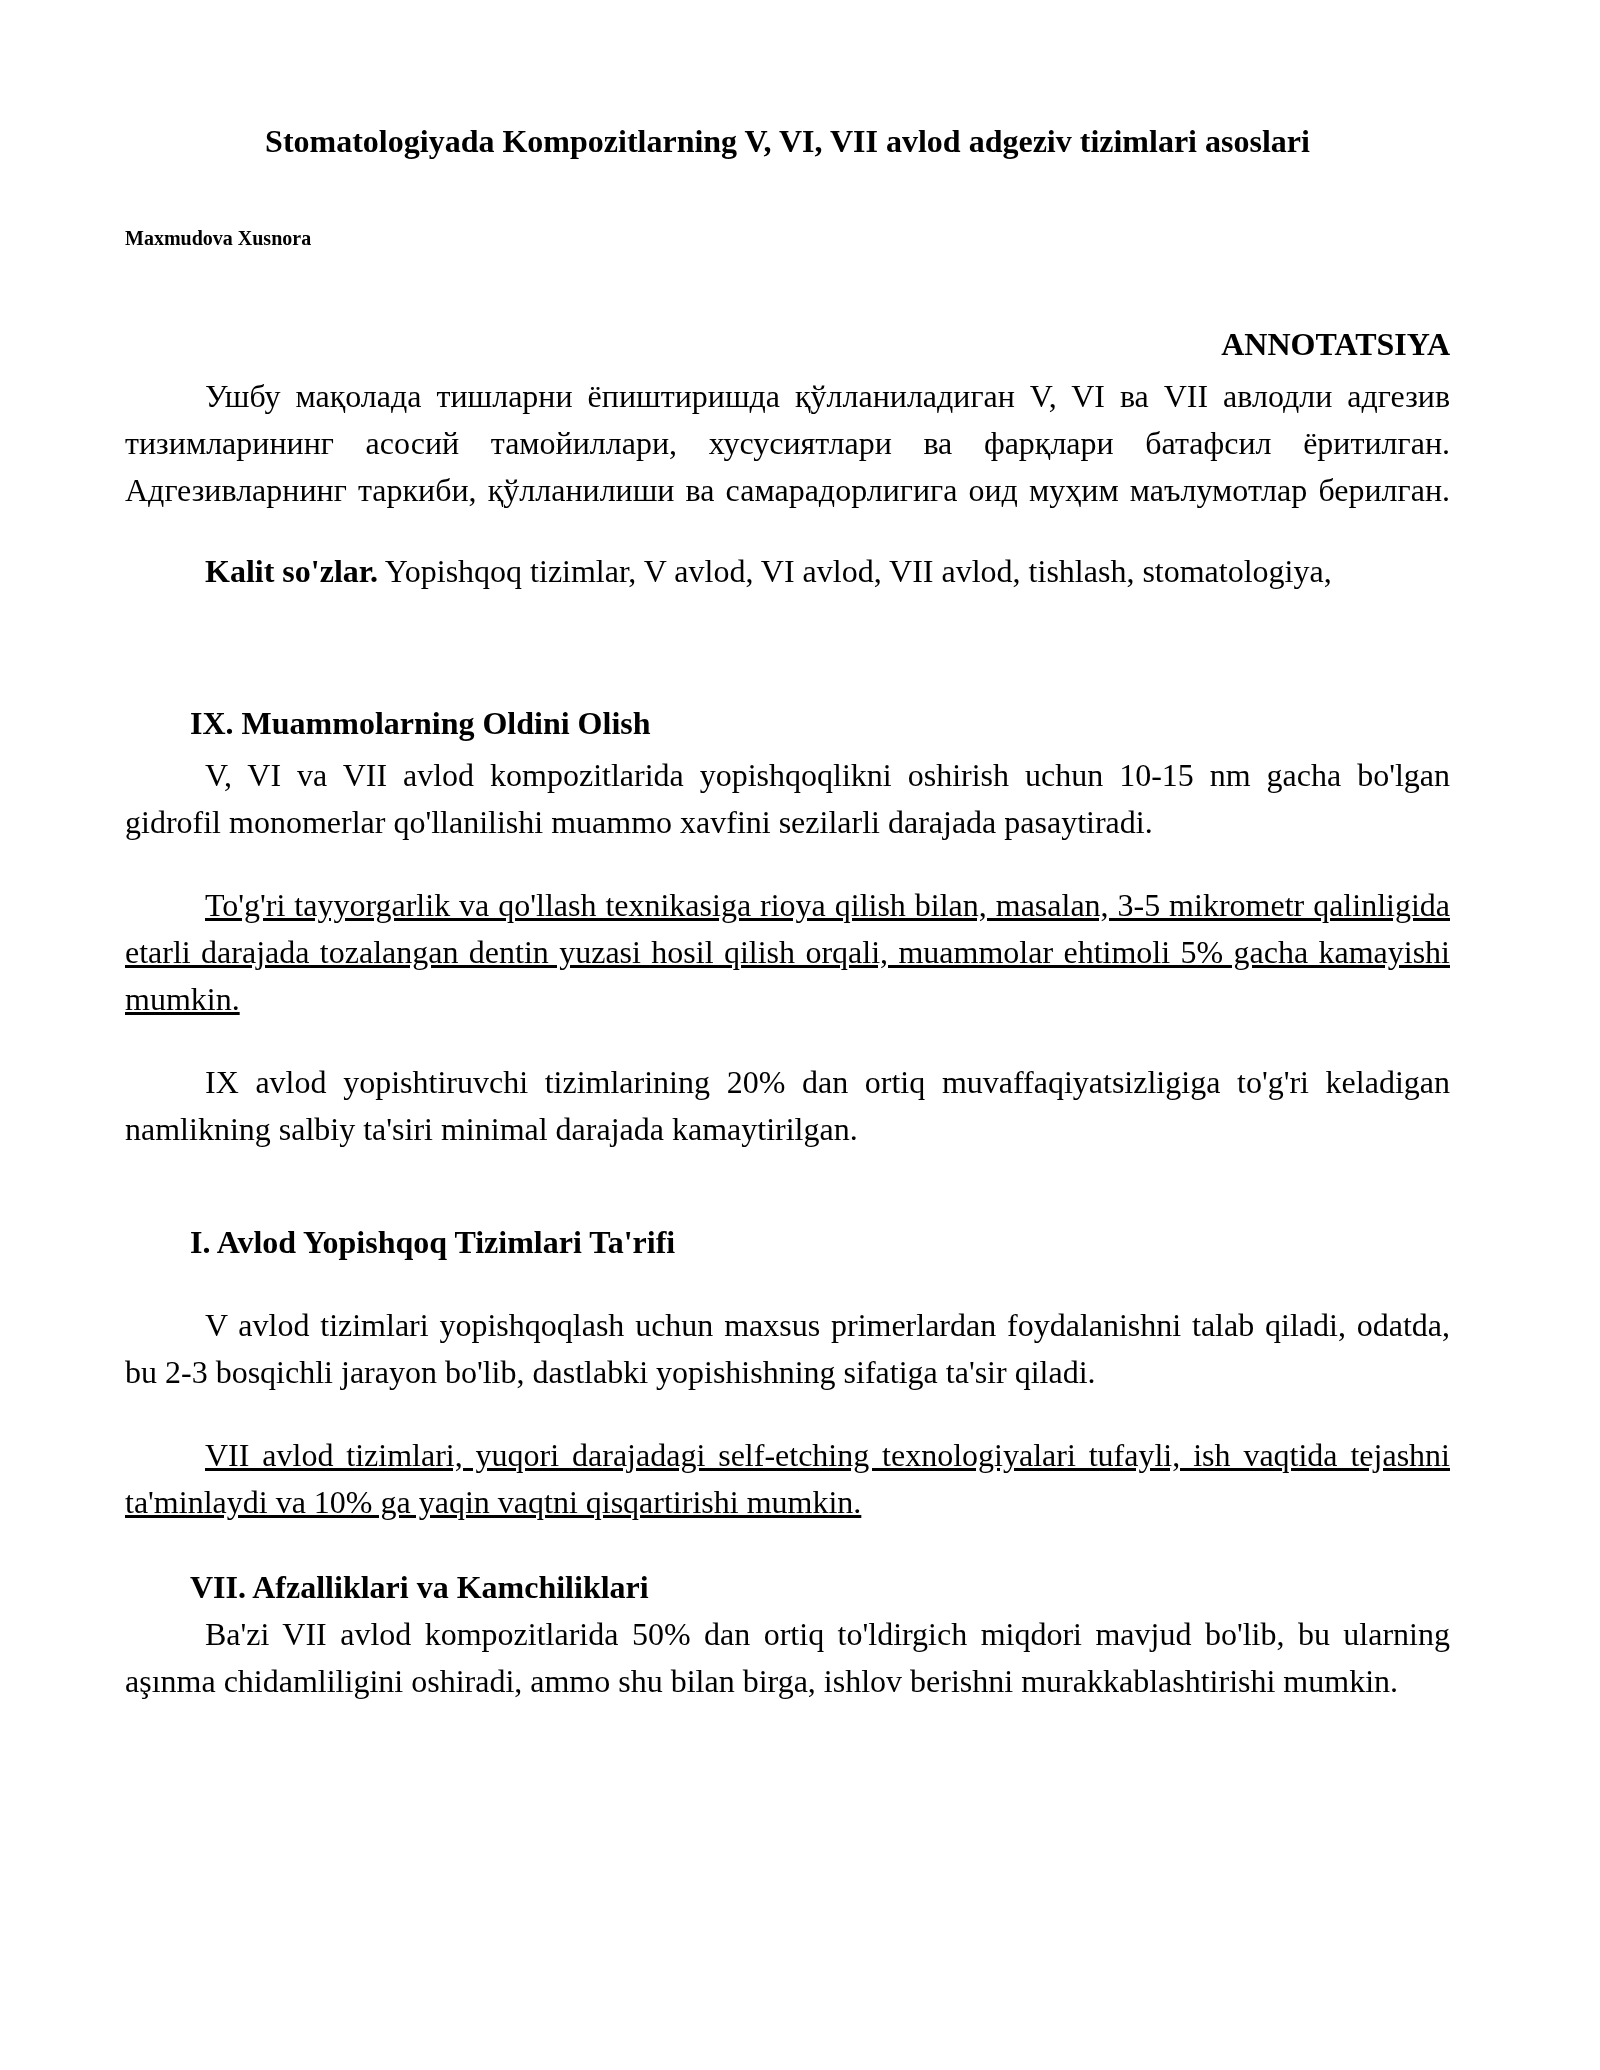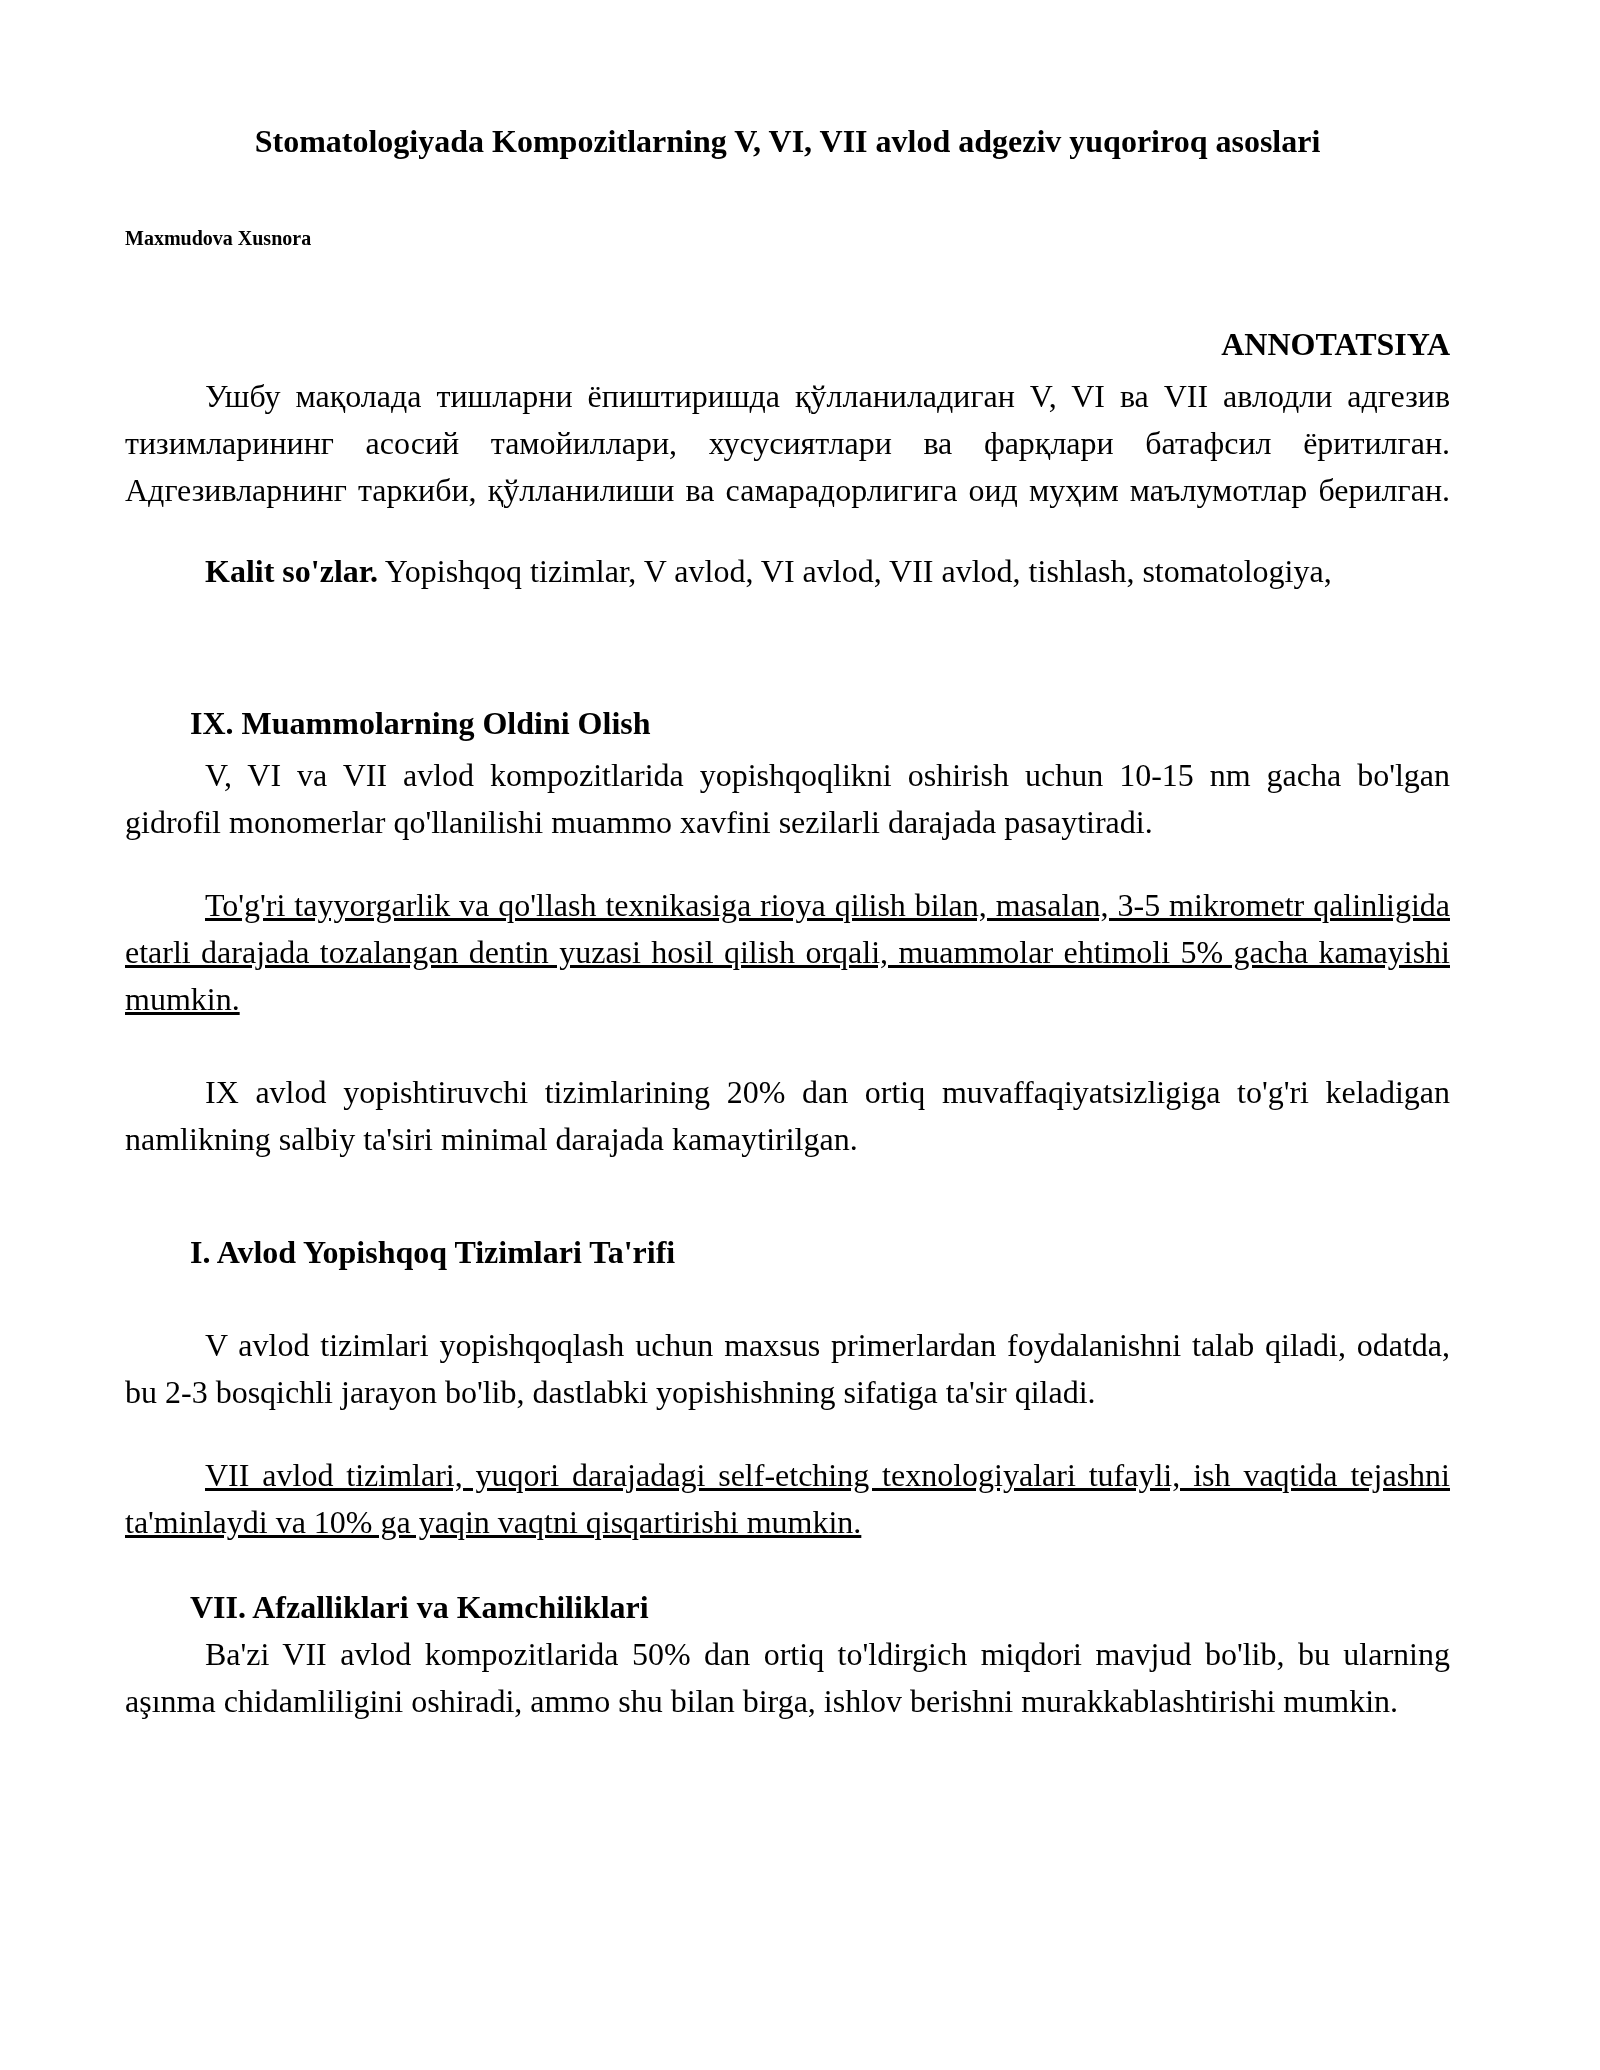--- a/index.html
+++ b/index.html
@@ -45,41 +45,41 @@
     font-size: 32px;
     line-height: 47px;
     text-align: justify;
     text-indent: 80px;
     margin: 0;
   }
   .para.stretch-last {
     text-align-last: justify;
   }
   .m-first { margin-top: 5px; }
-  .m-para  { margin-top: 46px; }
+  .m-para  { margin-top: 36px; }
   .m-para2 { margin-top: 36px; text-decoration: underline; }
   .heading {
     font-size: 32px;
     line-height: 47px;
     font-weight: bold;
     padding-left: 65px;
     margin: 0;
   }
   .m-head-big  { margin-top: 105px; }
   .m-head-mid  { margin-top: 66px; }
   .m-head-sm   { margin-top: 38px; }
   .m-keywords  { margin-top: 34px; }
   .bold { font-weight: bold; }
 </style>
 </head>
 <body>
 
 <div class="page">
 
-  <p class="doc-title">Stomatologiyada Kompozitlarning V, VI, VII avlod adgeziv yuqoriroq asoslari</p>
+  <p class="doc-title">Stomatologiyada Kompozitlarning V, VI, VII avlod adgeziv tizimlari asoslari</p>
 
   <p class="author">Maxmudova Xusnora</p>
 
   <p class="annot-heading">ANNOTATSIYA</p>
 
   <p class="para stretch-last m-first">Ушбу мақолада тишларни ёпиштиришда қўлланиладиган V, VI ва VII авлодли адгезив тизимларининг асосий тамойиллари, хусусиятлари ва фарқлари батафсил ёритилган.  Адгезивларнинг таркиби, қўлланилиши ва самарадорлигига оид муҳим маълумотлар берилган.</p>
 
   <p class="para m-keywords"><span class="bold">Kalit so'zlar.</span><span> Yopishqoq tizimlar,  V avlod, VI avlod, VII avlod,  tishlash, stomatologiya,</span></p>
 
   <p class="heading m-head-big">IX.  Muammolarning Oldini Olish</p>

